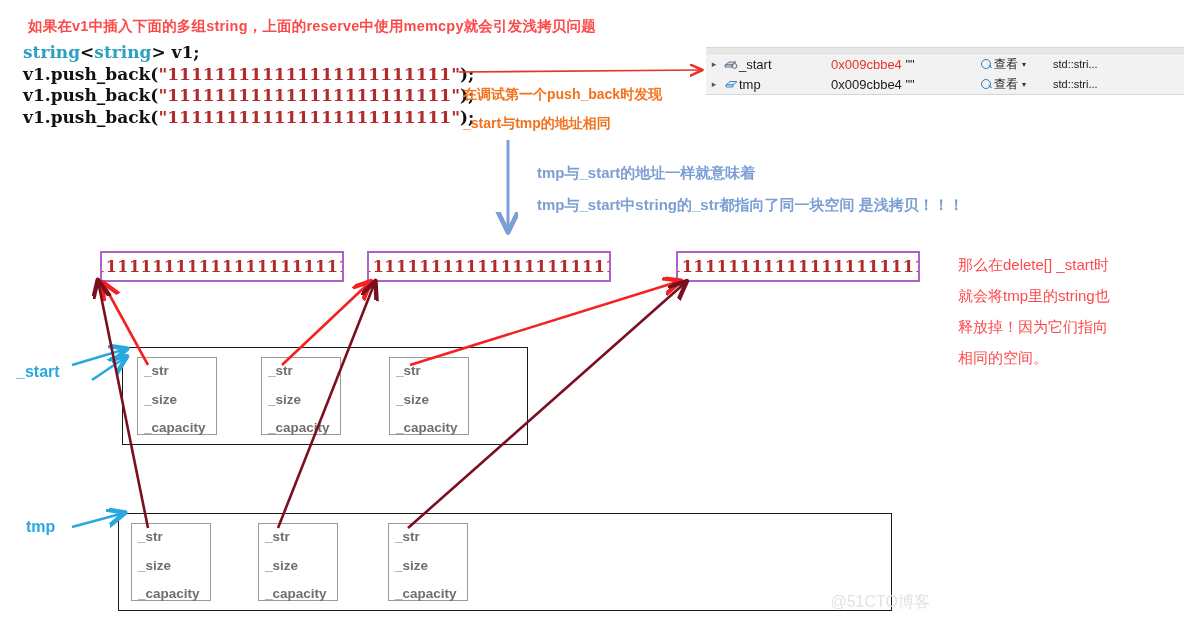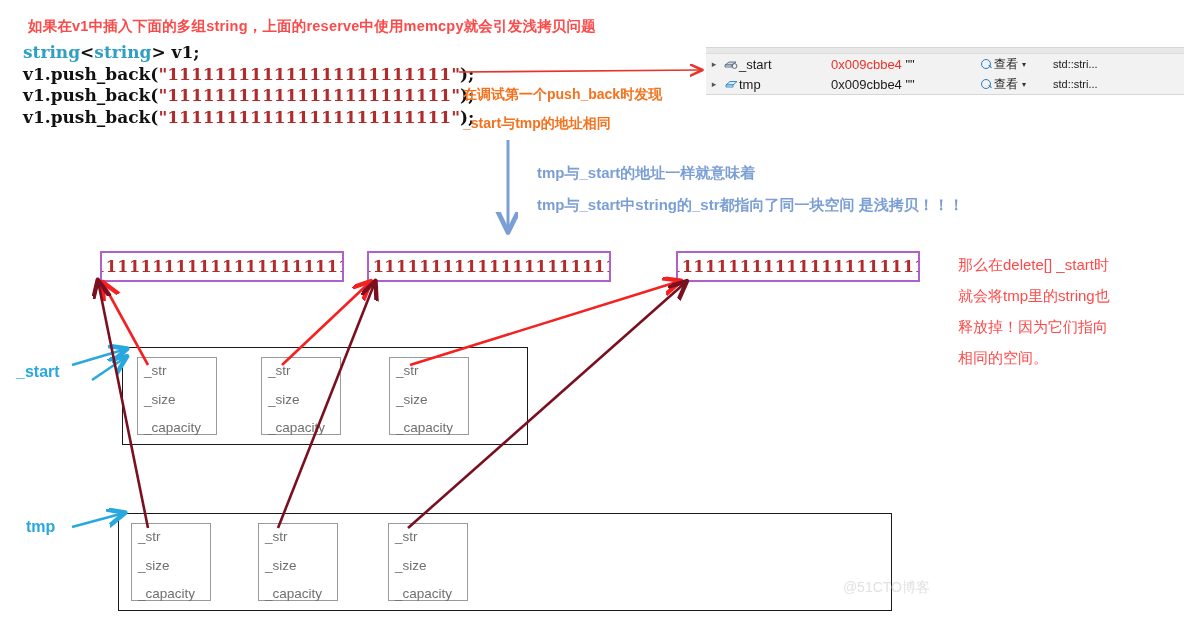--- a/index.html
+++ b/index.html
@@ -117,42 +117,43 @@
   #vec-start{left:122px;top:347px;width:404px;height:96px;}
   #vec-tmp{left:118px;top:513px;width:772px;height:96px;}
 
   .cell{
     position:absolute;
     border:1.4px solid #9a9a9a;
     background:#ffffff;
     width:80px;height:78px;
     box-sizing:border-box;
     padding:6px 6px 10px 6px;
+    font-weight:bold;
   }
   .cell span{
     display:block;
     font-size:13.5px;
     color:#6f6f6f;
     line-height:1;
     margin-bottom:15px;
     white-space:nowrap;
   }
   .cell span:last-child{margin-bottom:0;}
 
   
   .ptr-label{
     color:#29a8e0;font-weight:700;font-size:16px;white-space:nowrap;
   }
   #lbl-start{left:16px;top:363px;}
   #lbl-tmp{left:26px;top:518px;}
 
   
   #watermark{
-    right:8px;bottom:20px;
-    color:#e2e2e2;font-size:14px;white-space:nowrap;
+    right:8px;bottom:4px;
+    color:#e2e2e2;font-size:16px;white-space:nowrap;
   }
 
   svg.overlay{position:absolute;left:0;top:0;width:1184px;height:617px;pointer-events:none;}
 </style>
 </head>
 <body>
 
 <div class="stage">
 
   <div class="abs" id="headline">如果在v1中插入下面的多组string，上面的reserve中使用memcpy就会引发浅拷贝问题</div>

